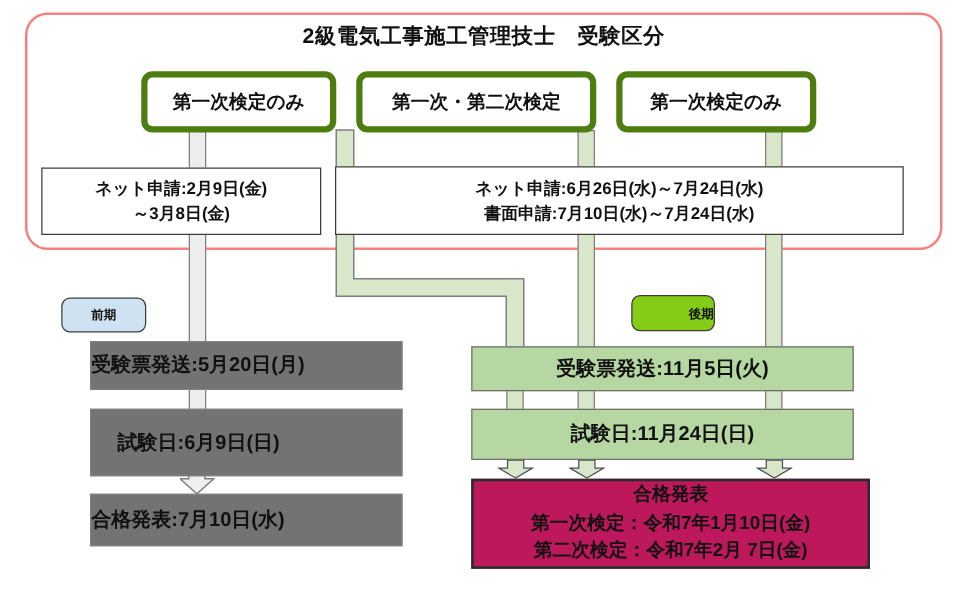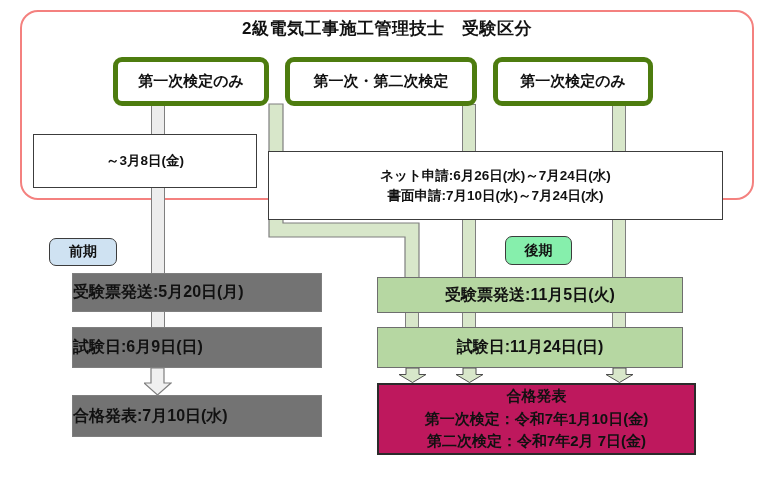--- a/index.html
+++ b/index.html
@@ -29,24 +29,24 @@
   svg.conn{z-index:2;}
   
   .whitebox{
     background:#ffffff;border:1.5px solid #3c3c3c;z-index:5;
     display:flex;flex-direction:column;align-items:center;justify-content:center;
     font-size:13.5px;line-height:1.45;text-align:center;
   }
   
   .badge{
     border:1.7px solid #3c3c3c;border-radius:7px;z-index:5;
-    display:flex;align-items:center;justify-content:center;font-size:14px;
+    display:flex;align-items:center;justify-content:center;font-size:10px;
   }
   .badge.blue{background:#cfe2f2;}
-  .badge.green{background:#86efac;}
+  .badge.green{background:#84cc16;justify-content:flex-end;}
   
   .bluebox{
     left:72px;width:250px;background:#737373;border:1.4px solid #7f7f7f;z-index:5;
     display:flex;align-items:center;justify-content:flex-start;font-size:16px;
   }
   .greenbox{
     left:377px;width:306px;background:#b6d7a2;border:1.4px solid #6e6e6e;z-index:5;
     display:flex;align-items:center;justify-content:center;font-size:16px;
   }
   .resultbox{
@@ -82,38 +82,39 @@
     <span>第一次検定のみ</span>
   </div>
   <div class="abs cat" style="left:285px;width:192px;">
     <span>第一次・第二次検定</span>
   </div>
   <div class="abs cat" style="left:493px;width:160px;">
     <span>第一次検定のみ</span>
   </div>
 
   <div class="abs whitebox" style="left:33px;top:134px;width:224px;height:54px;">
+    <div>ネット申請:2月9日(金)</div>
     <div>～3月8日(金)</div>
   </div>
-  <div class="abs whitebox" style="left:268px;top:151px;width:455px;height:69px;text-align:center;">
+  <div class="abs whitebox" style="left:268px;top:133px;width:455px;height:55px;text-align:center;">
     <div>ネット申請:6月26日(水)～7月24日(水)</div>
     <div>書面申請:7月10日(水)～7月24日(水)</div>
   </div>
 
   <div class="abs badge blue" style="left:49px;top:238px;width:68px;height:28px;">
     <span>前期</span>
   </div>
   <div class="abs badge green" style="left:505px;top:236px;width:67px;height:29px;">
     <span>後期</span>
   </div>
 
   <div class="abs bluebox" style="top:273px;height:39px;">
     <span>受験票発送:5月20日(月)</span>
   </div>
-  <div class="abs bluebox" style="top:327px;height:41px;">
+  <div class="abs bluebox" style="top:327px;height:54px;padding-left:21px;">
     <span>試験日:6月9日(日)</span>
   </div>
   <div class="abs bluebox" style="top:395px;height:42px;">
     <span>合格発表:7月10日(水)</span>
   </div>
 
   <div class="abs greenbox" style="top:277px;height:36px;">
     <span>受験票発送:11月5日(火)</span>
   </div>
   <div class="abs greenbox" style="top:327px;height:41px;">

